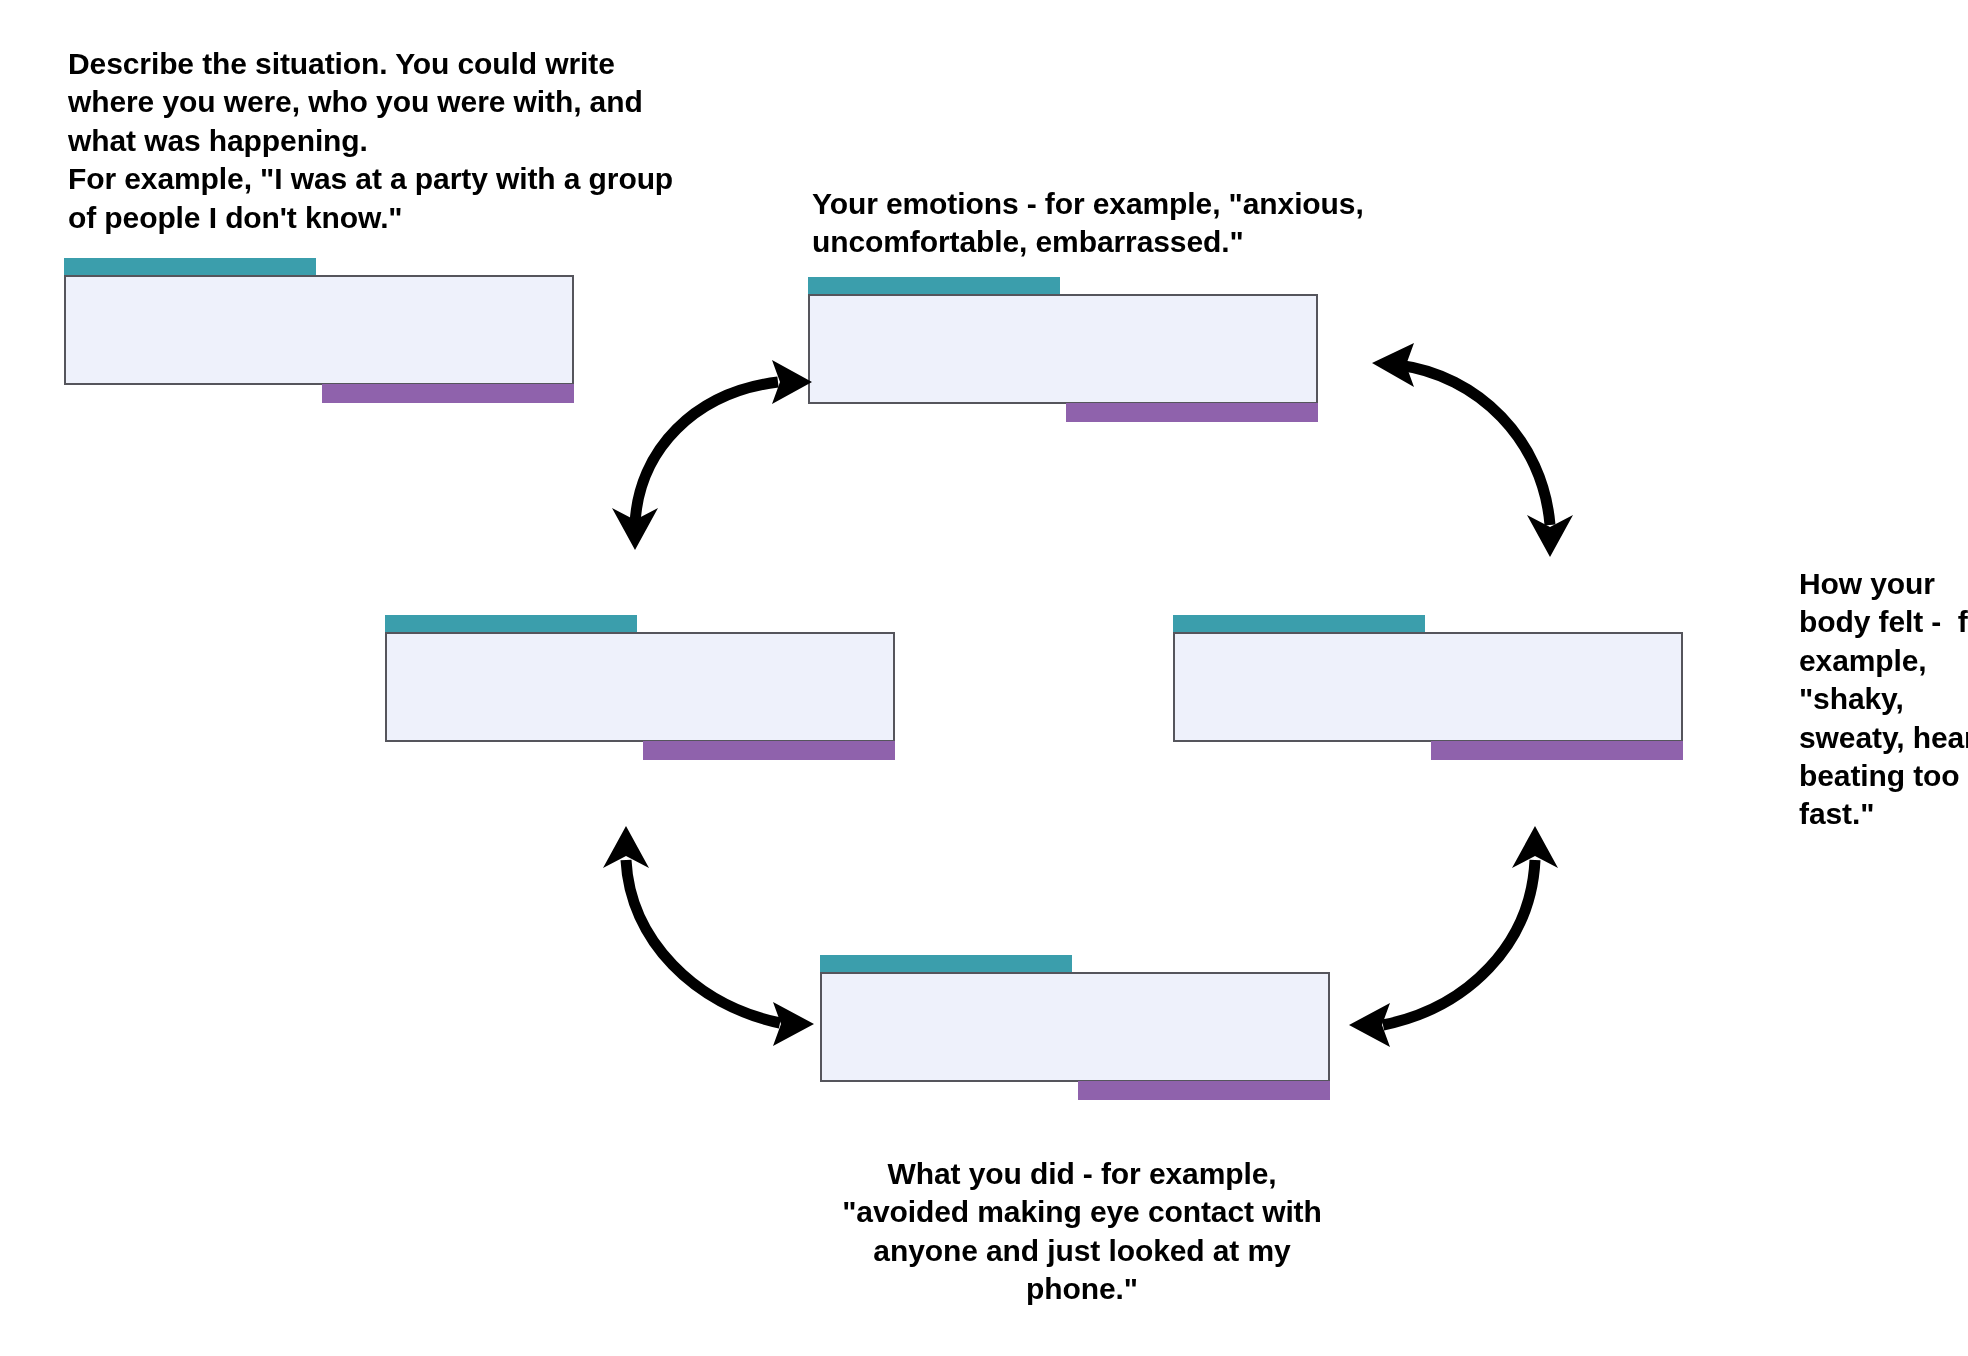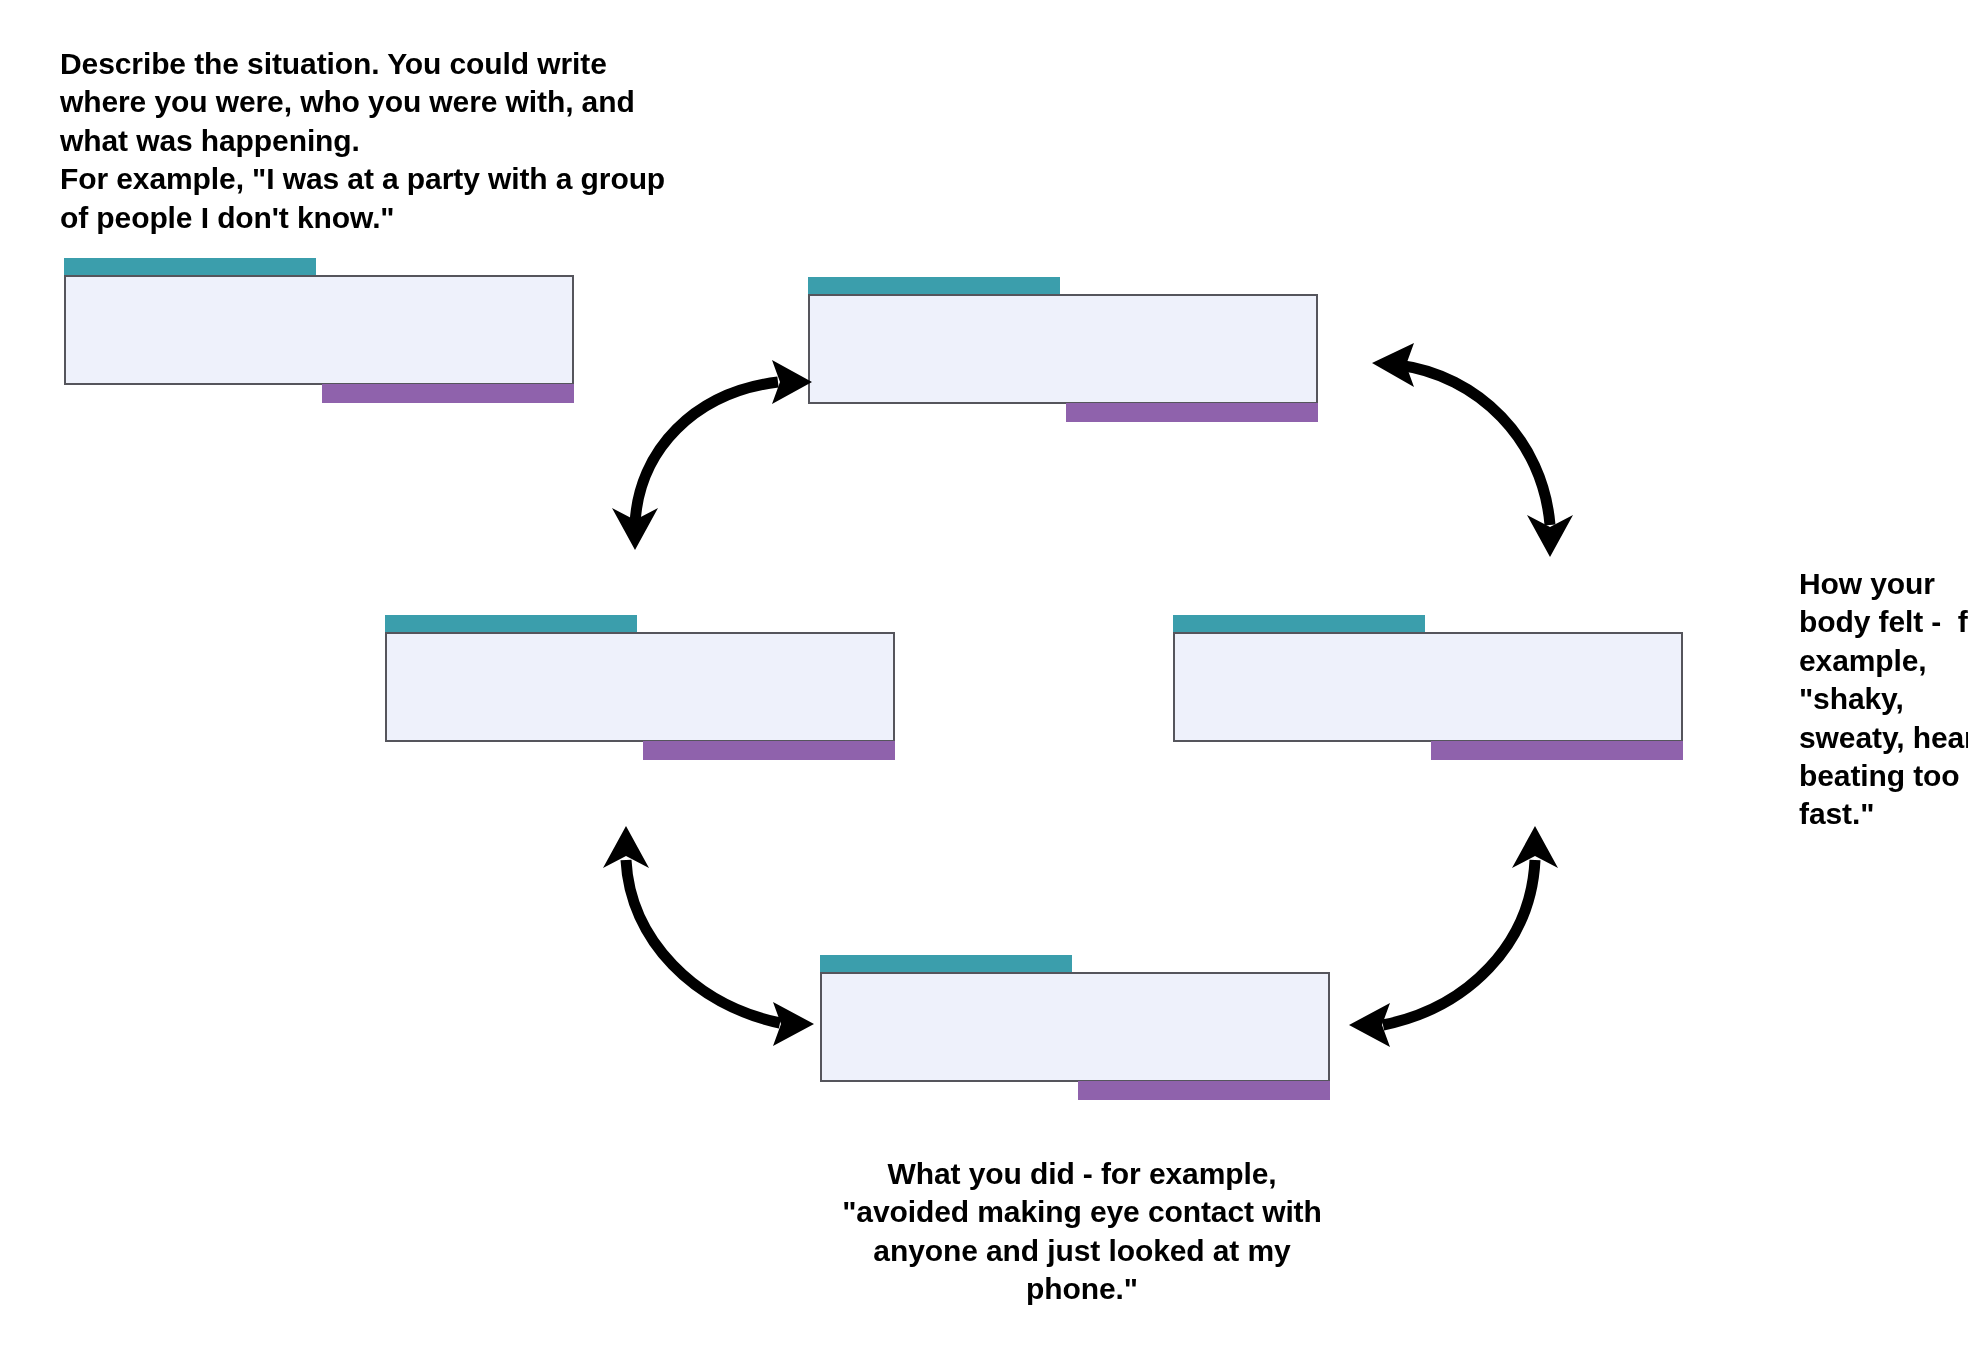--- a/index.html
+++ b/index.html
@@ -48,32 +48,34 @@
 
   
   .arrow{position:absolute;}
   .arrow svg{display:block;overflow:visible;}
 </style>
 </head>
 <body>
 
 <div id="canvas">
 
-  <div class="caption" style="left:60px;top:45px;width:620px;">Describe the situation. You could write
+  <div class="caption" style="left:68px;top:45px;width:620px;">Describe the situation. You could write
 where you were, who you were with, and
 what was happening.
 For example, "I was at a party with a group
 of people I don't know."</div>
 
   <div class="boxgroup" style="left:64px;top:258px;width:510px;height:145px;">
     <div class="bar-top" style="width:252px;"></div>
     <div class="box" style="width:510px;height:110px;"></div>
     <div class="bar-bottom" style="left:258px;width:252px;"></div>
   </div>
 
+  <div class="caption" style="left:812px;top:185px;width:600px;">Your emotions - for example, "anxious,
+uncomfortable, embarrassed."</div>
 
   <div class="boxgroup" style="left:808px;top:277px;width:510px;height:145px;">
     <div class="bar-top" style="width:252px;"></div>
     <div class="box" style="width:510px;height:110px;"></div>
     <div class="bar-bottom" style="left:258px;width:252px;"></div>
   </div>
 
 
   <div class="boxgroup" style="left:385px;top:615px;width:510px;height:145px;">
     <div class="bar-top" style="width:252px;"></div>

